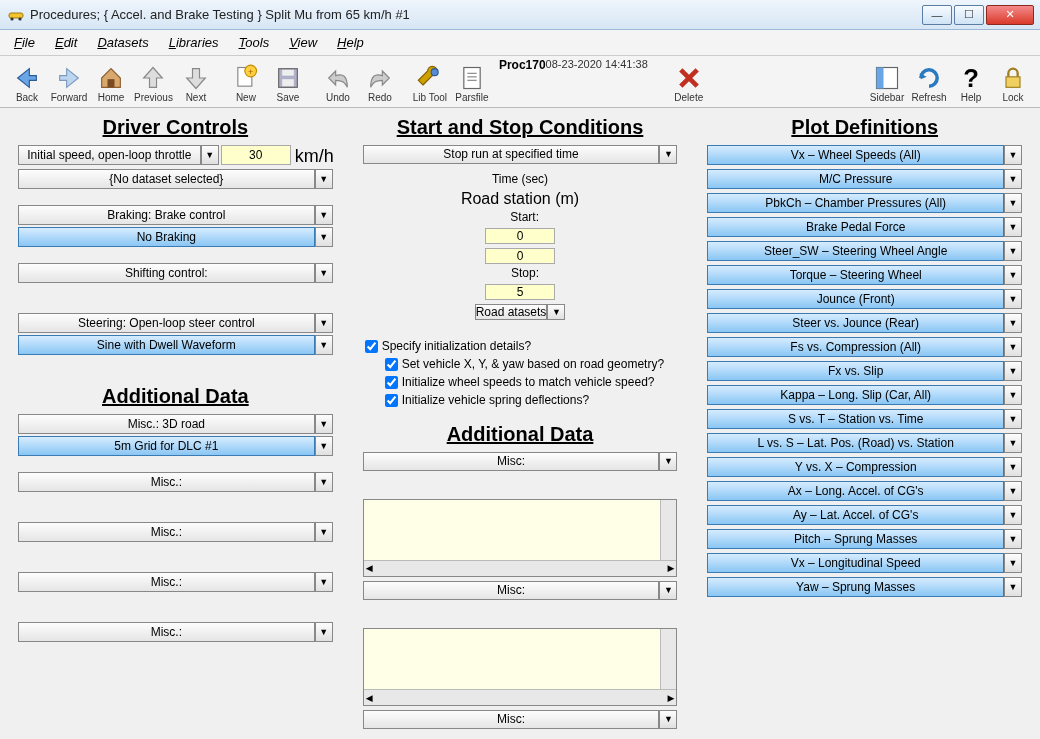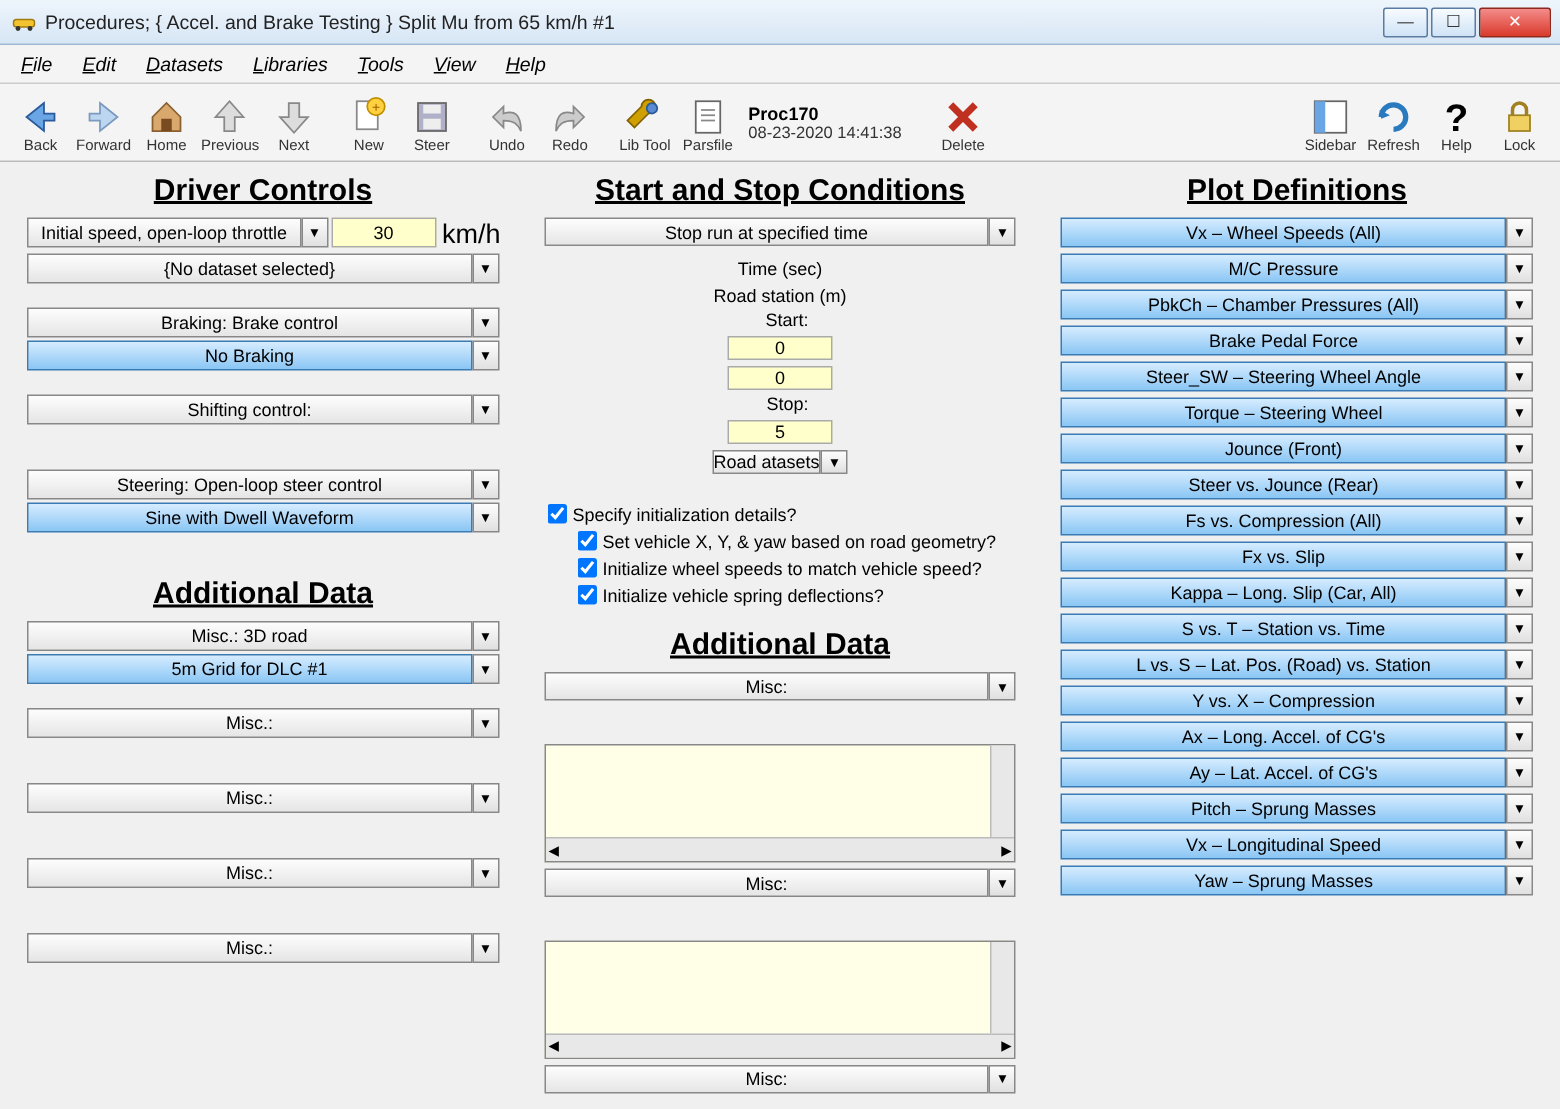--- a/index.html
+++ b/index.html
@@ -17,21 +17,21 @@
 .menubar { height: 26px; background: #f4f4f4; border-bottom: 1px solid #ccc; display:flex; align-items:center; padding: 0 6px; gap: 4px; font-style: italic;}
 .menu-item { font-size: 13px; padding: 2px 8px; cursor: default; }
 .menu-item u { text-decoration: underline; }
 
 
 .toolbar { height: 52px; background: #f4f4f4; border-bottom: 1px solid #bbb; display:flex; align-items:flex-end; padding: 2px 6px 2px 6px; }
 .tb-btn { display:flex; flex-direction:column; align-items:center; justify-content:flex-end; min-width: 42px; font-size: 10px; color:#333; padding: 2px 2px; }
 .tb-btn svg { width: 28px; height: 28px; }
 .tb-sep { width: 8px; }
 .tb-spacer { flex: 1; }
-.tb-proc { display:flex; flex-direction:column; justify-content:center; height:100%; margin-left: 6px; margin-right: 20px;}
+.tb-proc { display:flex; flex-direction:row; justify-content:center; height:100%; margin-left: 6px; margin-right: 20px;}
 .tb-proc .name { font-size: 12px; font-weight: bold; }
 .tb-proc .ts { font-size: 11px; color: #333; }
 
 
 .content { position: relative; height: calc(739px - 30px - 26px - 52px); background: #f0f0f0; padding: 8px 18px; display:flex; gap: 30px; }
 .col { flex: 1; display:flex; flex-direction:column; }
 .col h2 { font-size: 20px; font-weight: bold; text-align:center; margin-bottom: 6px; text-decoration: underline; }
 
 
 .dd { display:flex; height: 20px; margin-bottom: 2px; justify-content: flex-end; }
@@ -124,21 +124,21 @@
         <text x="16" y="9" font-size="8" text-anchor="middle" fill="#a06000">+</text>
       </svg>
       <span>New</span>
     </div>
   <div class="tb-btn">
       <svg viewBox="0 0 24 24">
         <rect x="4" y="4" width="16" height="16" fill="#b0b0c8" stroke="#666"></rect>
         <rect x="7" y="5" width="10" height="5" fill="#eee"></rect>
         <rect x="7" y="13" width="10" height="6" fill="#eee"></rect>
       </svg>
-      <span>Steer</span>
+      <span>Save</span>
     </div>
   <div class="tb-sep"></div>
   <div class="tb-btn">
       <svg viewBox="0 0 24 24">
         <path d="M10 6 L4 12 L10 18 L10 14 C16 14 18 16 20 20 C20 10 16 8 10 10 Z" fill="#ccc" stroke="#888"></path>
       </svg>
       <span>Undo</span>
     </div>
   <div class="tb-btn">
       <svg viewBox="0 0 24 24">
@@ -281,21 +281,21 @@
 
   <div class="col">
     <h2>Start and Stop Conditions</h2>
     <div class="dd">
         <div class="lbl">Stop run at specified time</div>
         <div class="arrow">▼</div>
       </div>
     <div class="col-row" style="margin-top:2px">
       <div class="label-left"></div>
       <div style="flex:1;text-align:center;font-size:12px">Time (sec)</div>
-      <div style="flex:1;text-align:center;font-size:12px">Road station (m)</div>
+      <div style="flex:1;text-align:center;font-size:16px">Road station (m)</div>
     </div>
     <div class="col-row">
       <div class="label-left">Start:</div>
       <div class="num-field" style="flex:1">0</div>
       <div class="num-field" style="flex:1">0</div>
     </div>
     <div class="col-row">
       <div class="label-left">Stop:</div>
       <div class="num-field" style="flex:1">5</div>
       <div class="dd" style="flex:1">

